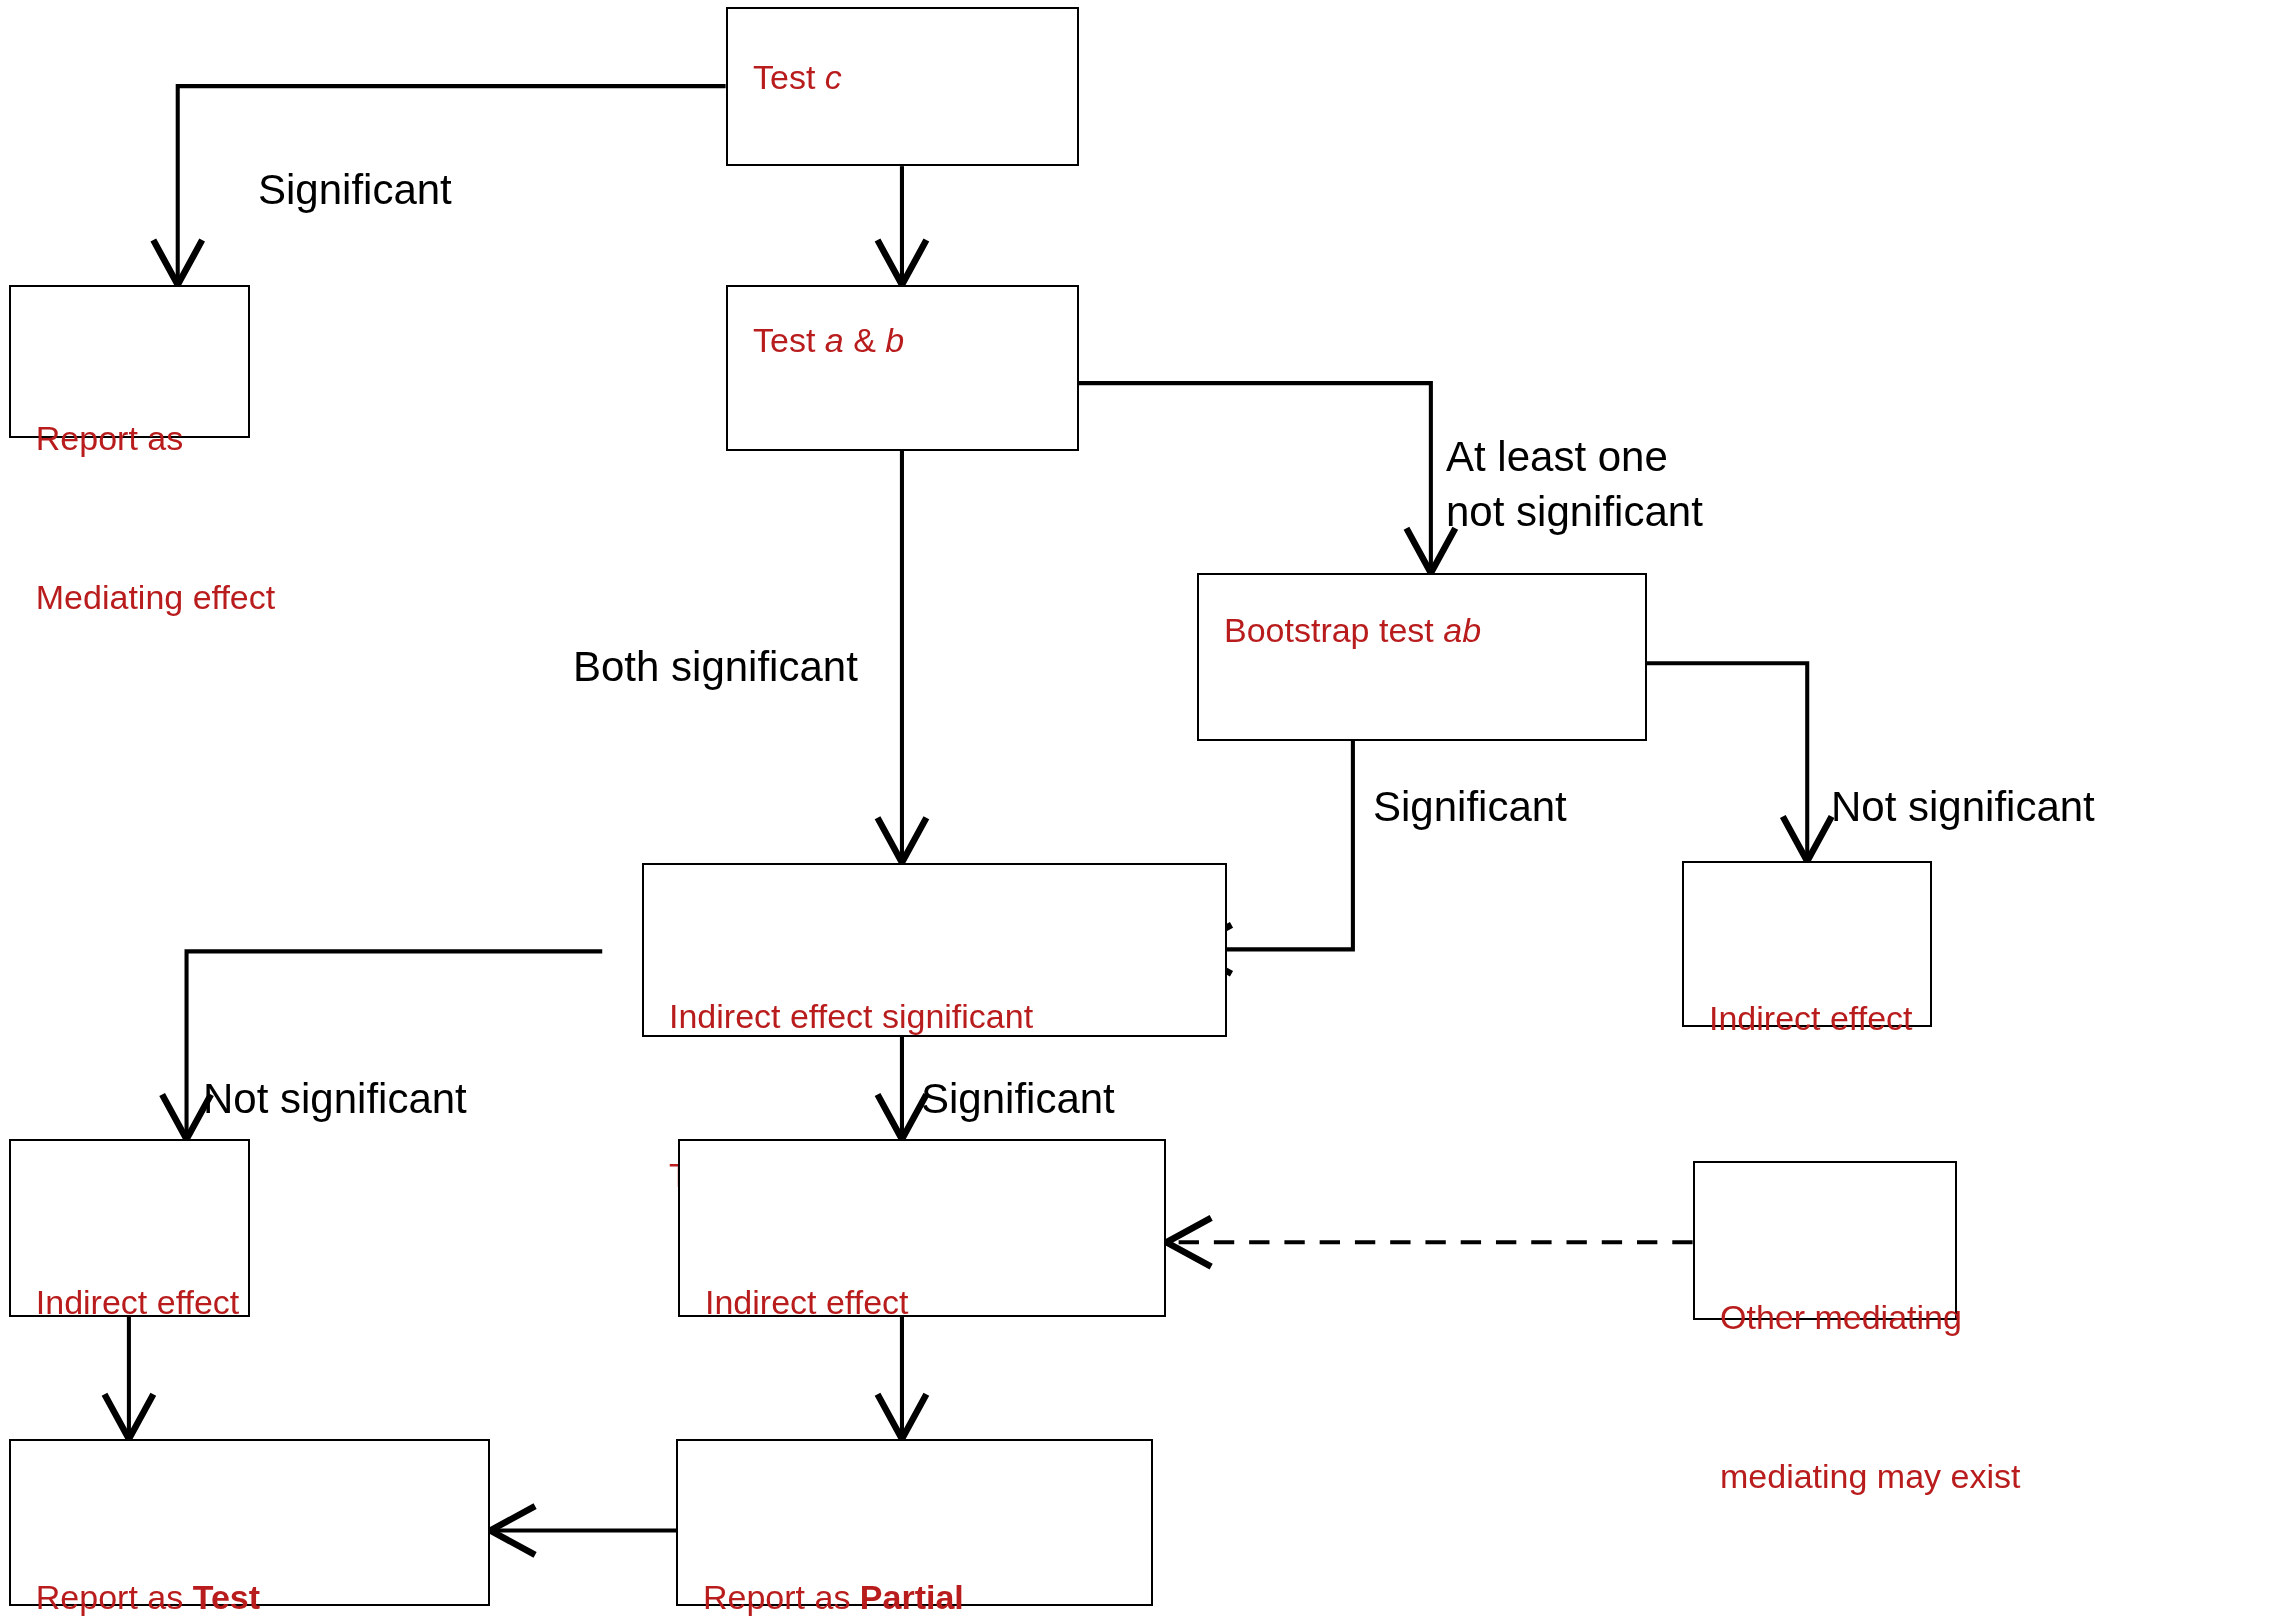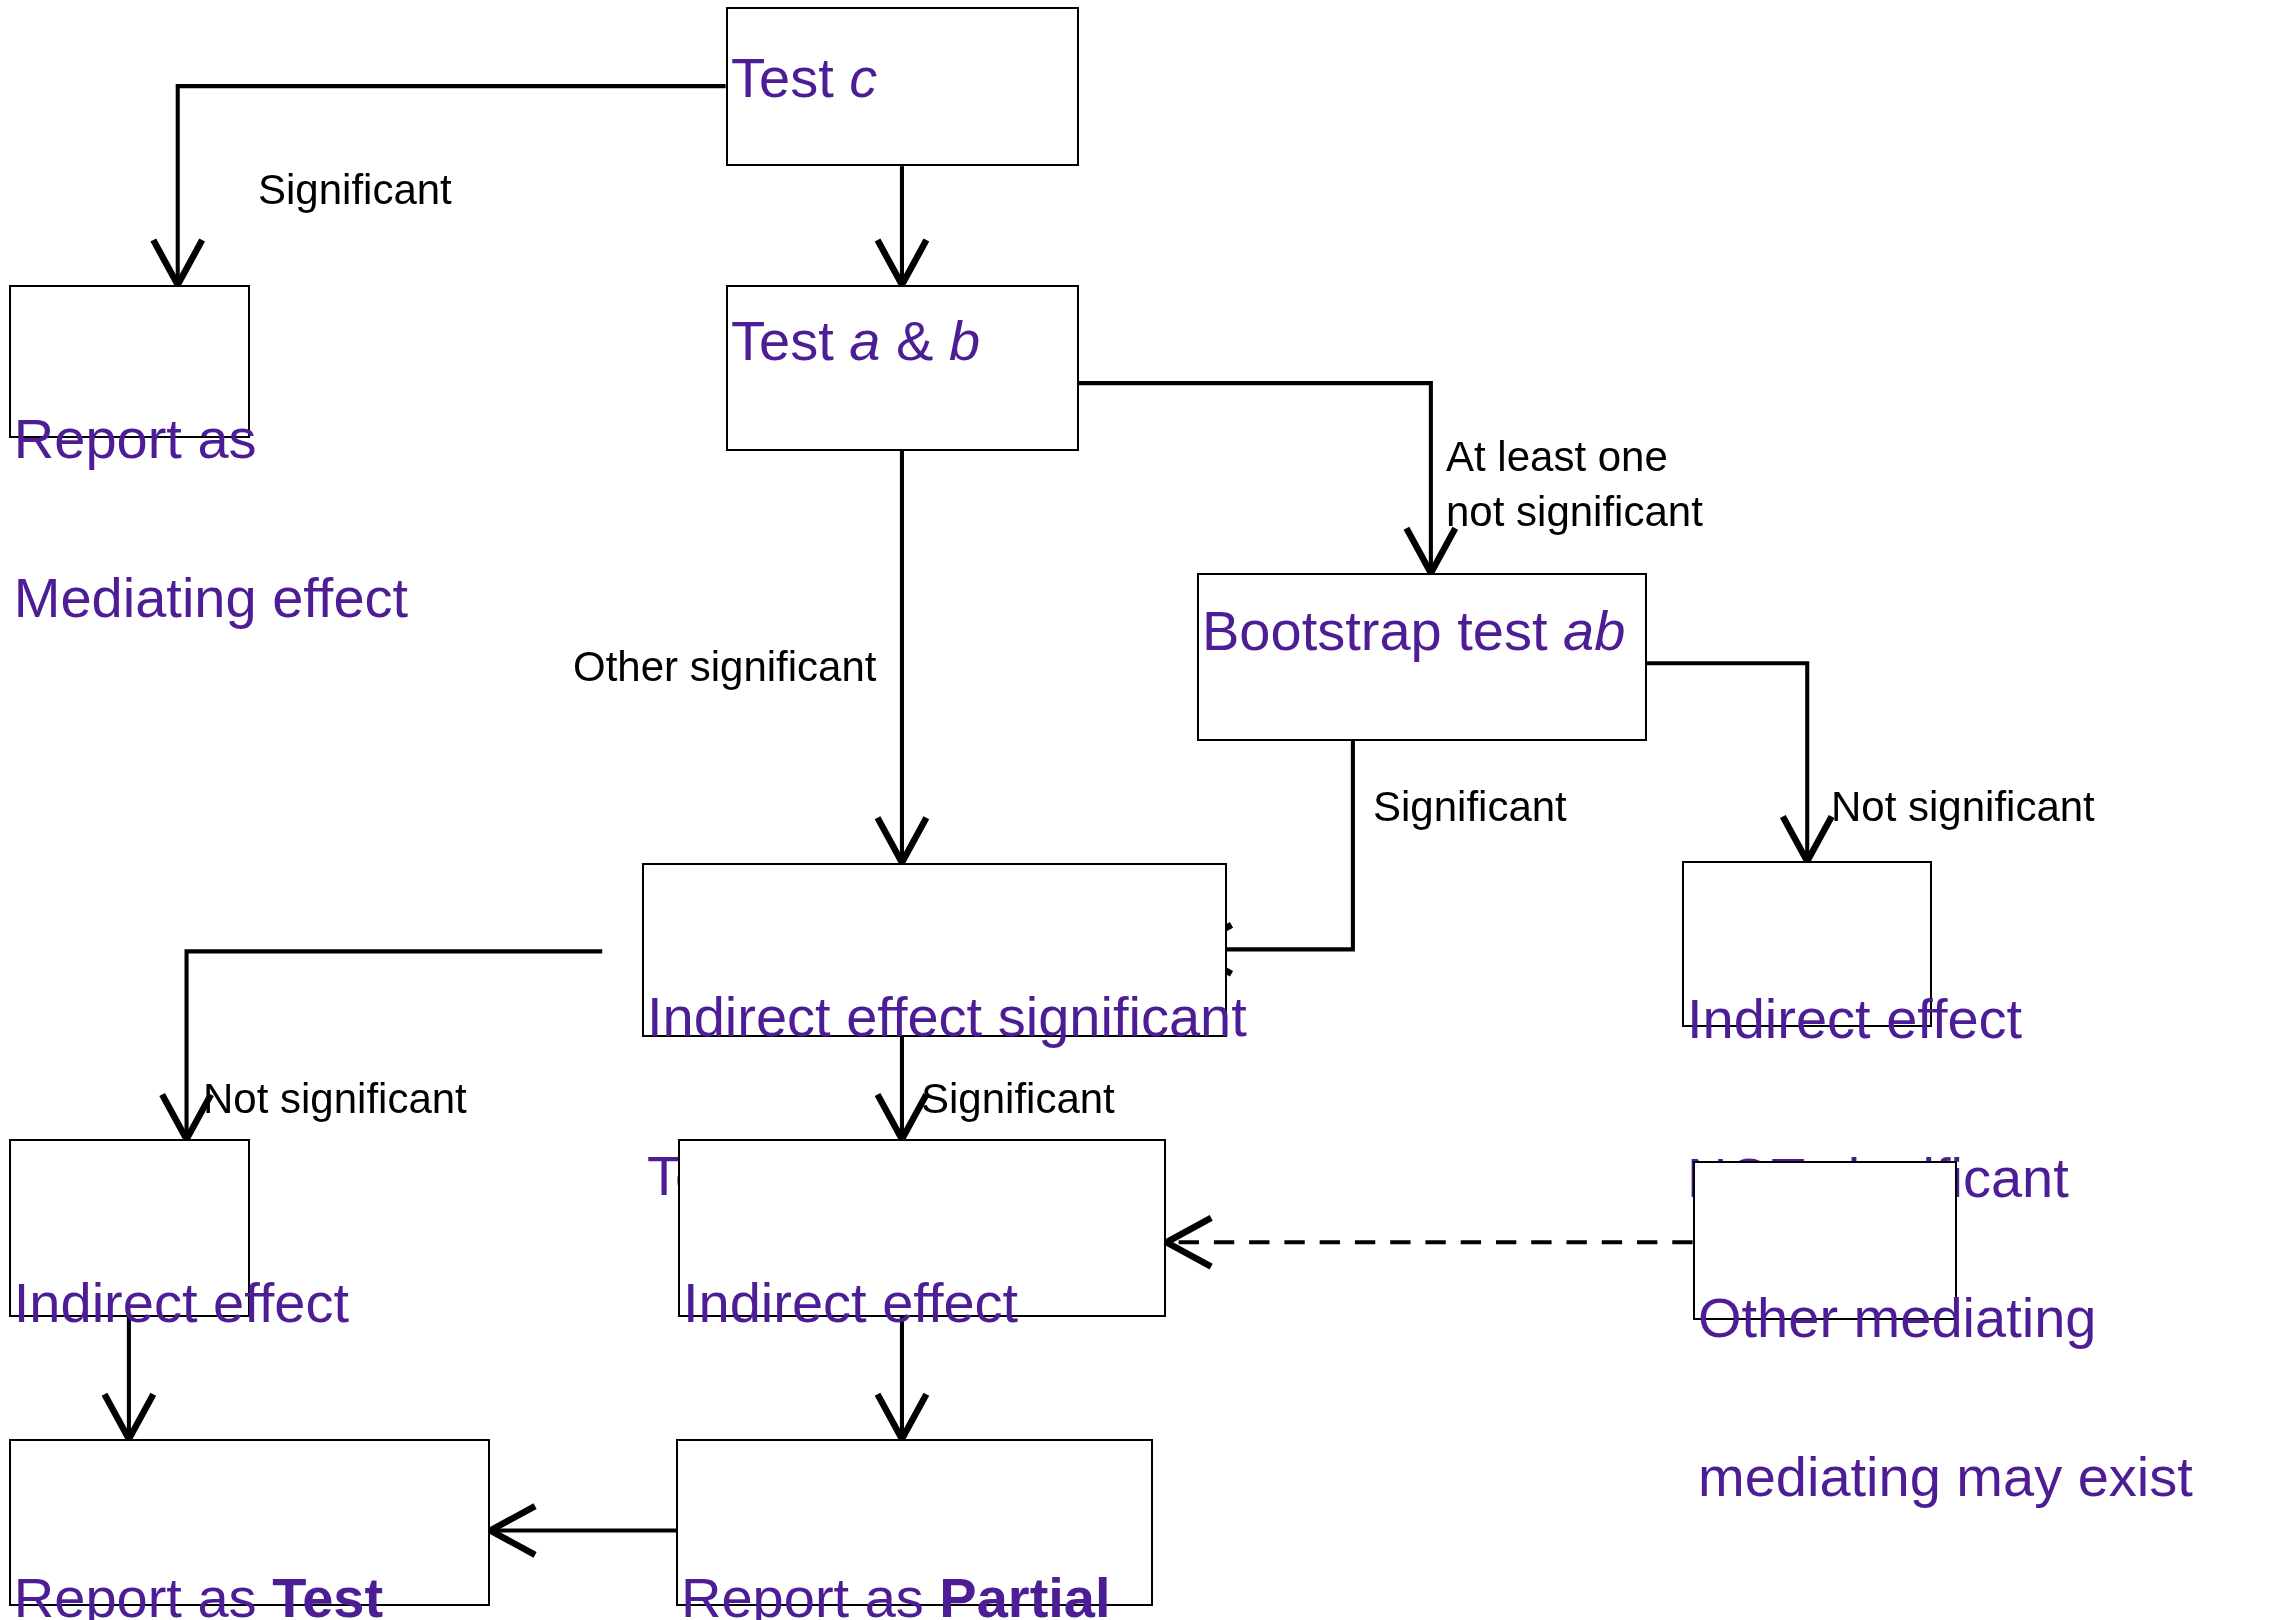--- a/index.html
+++ b/index.html
@@ -1,20 +1,20 @@
 <!DOCTYPE html>
 <html style="font-size:11px"><head>
 <meta charset="utf-8">
 <style>
   html,body{margin:0;padding:0;background:#ffffff;}
   body{font-family:"Liberation Sans",sans-serif;}
   #stage{position:relative;width:2284px;height:1620px;background:#ffffff;overflow:hidden;}
   #wires{position:absolute;left:0;top:0;width:2284px;height:1620px;}
   .node{position:absolute;box-sizing:border-box;border:2.7px solid #000000;background:#ffffff;}
-  .node .txt{position:absolute;left:3px;color:#4c1d95;font-size:56px;line-height:53px;white-space:pre;}
+  .node .txt{position:absolute;left:25px;color:#b91c1c;font-size:34px;line-height:53px;white-space:pre;}
   .node.one .txt{top:50%;transform:translateY(-50%);}
   .node.two .txt{top:50%;transform:translateY(-50%);}
   .lbl{position:absolute;color:#000000;font-size:42px;line-height:52px;white-space:pre;}
   .it{font-style:italic;}
   .bd{font-weight:bold;}
 </style>
 </head>
 <body>
 
 <div id="stage">
@@ -132,21 +132,21 @@
       
     </div>
   </div>
 
   <div class="lbl" style="left:258px;top:164px;">Significant</div>
 
   <div class="lbl" style="left:1446px;top:431px;">At least one</div>
 
   <div class="lbl" style="left:1446px;top:486px;">not significant</div>
 
-  <div class="lbl" style="left:573px;top:641px;">Other significant</div>
+  <div class="lbl" style="left:573px;top:641px;">Both significant</div>
 
   <div class="lbl" style="left:1373px;top:781px;">Significant</div>
 
   <div class="lbl" style="left:1831px;top:781px;">Not significant</div>
 
   <div class="lbl" style="left:203px;top:1073px;">Not significant</div>
 
   <div class="lbl" style="left:921px;top:1073px;">Significant</div>
 
 </div>

